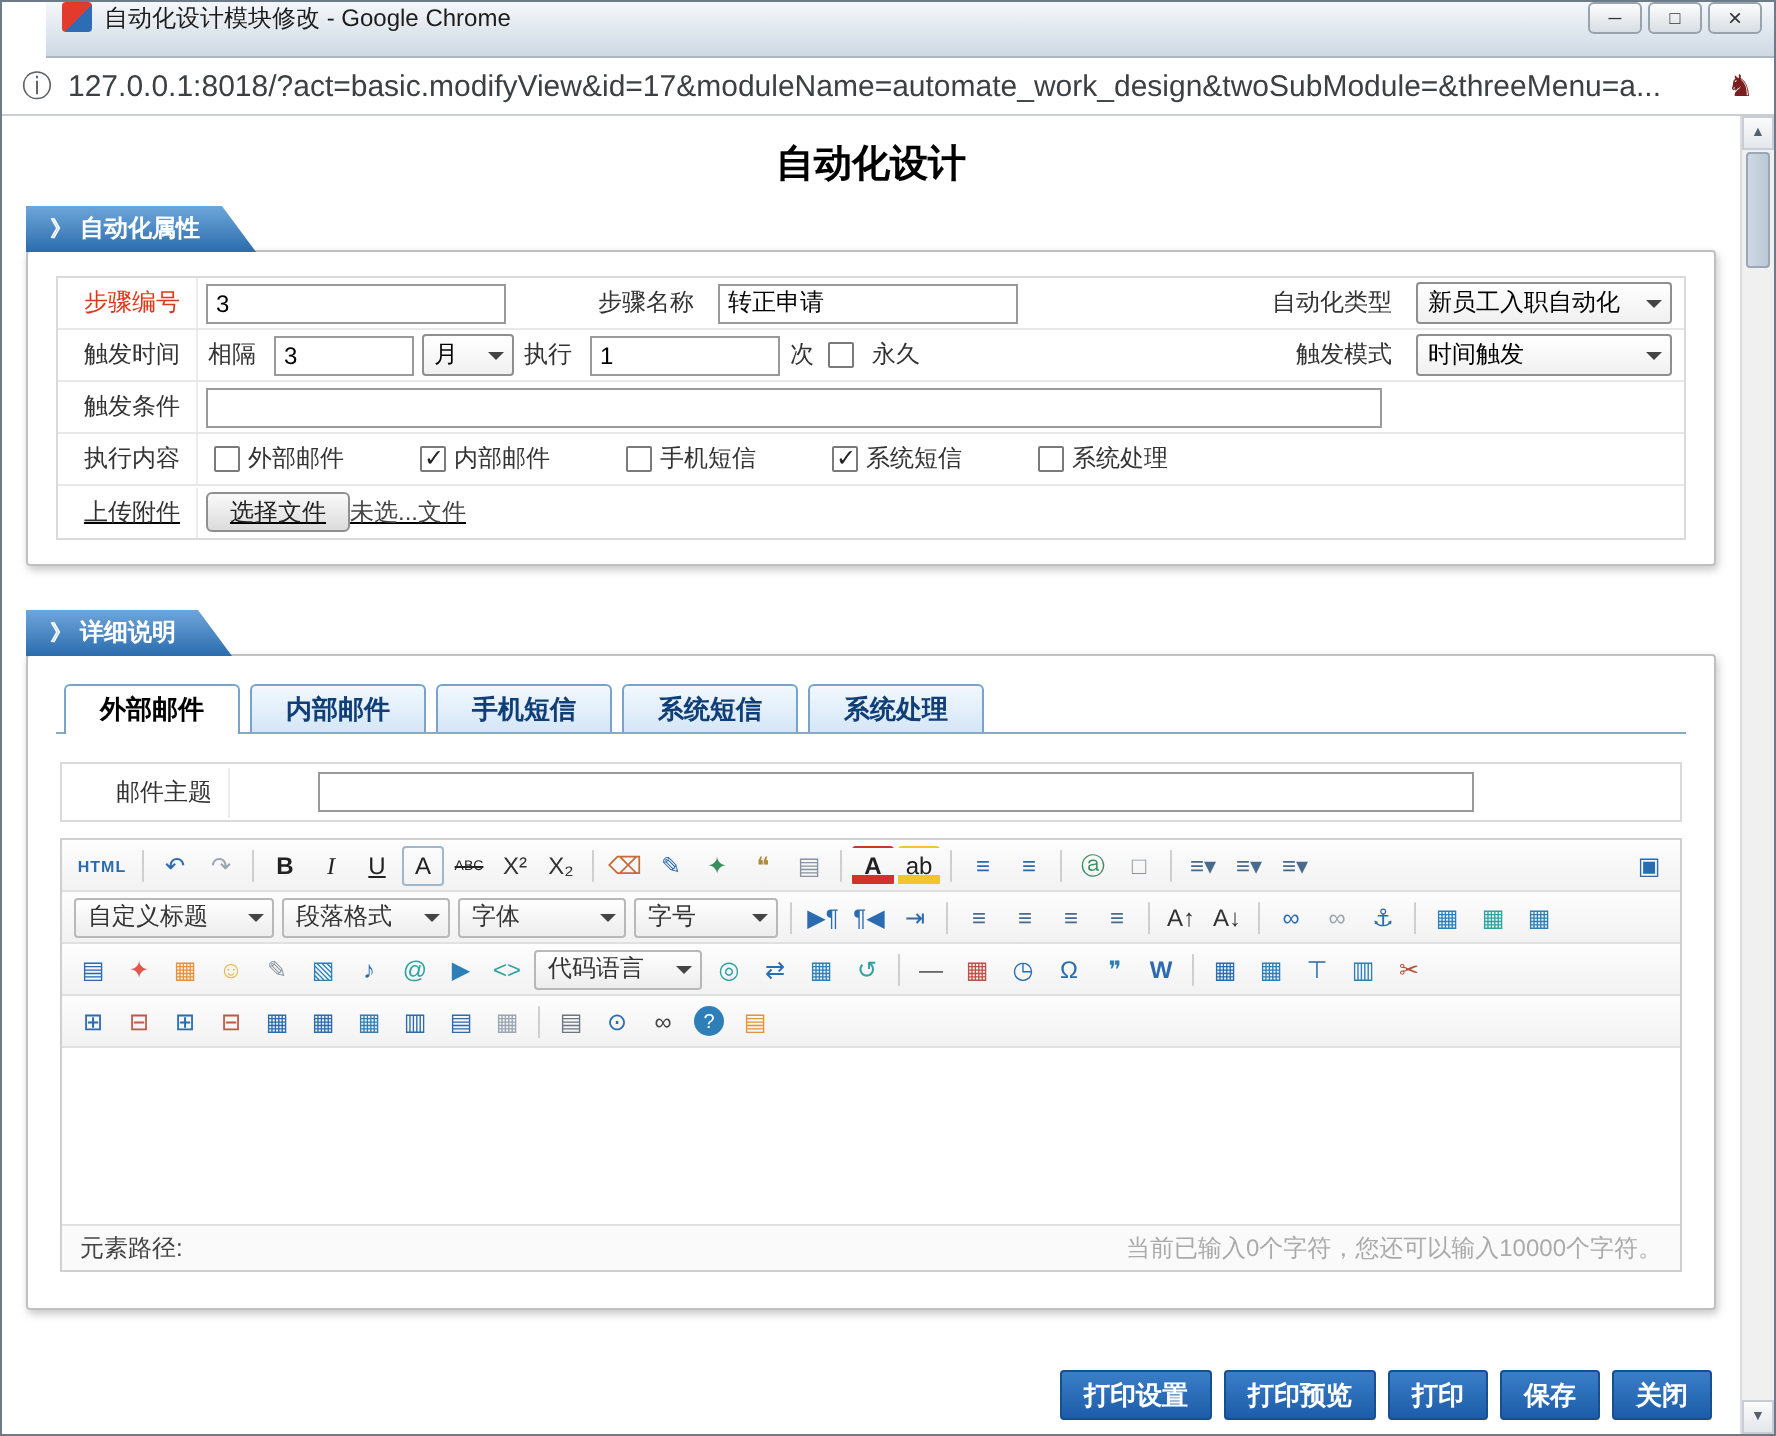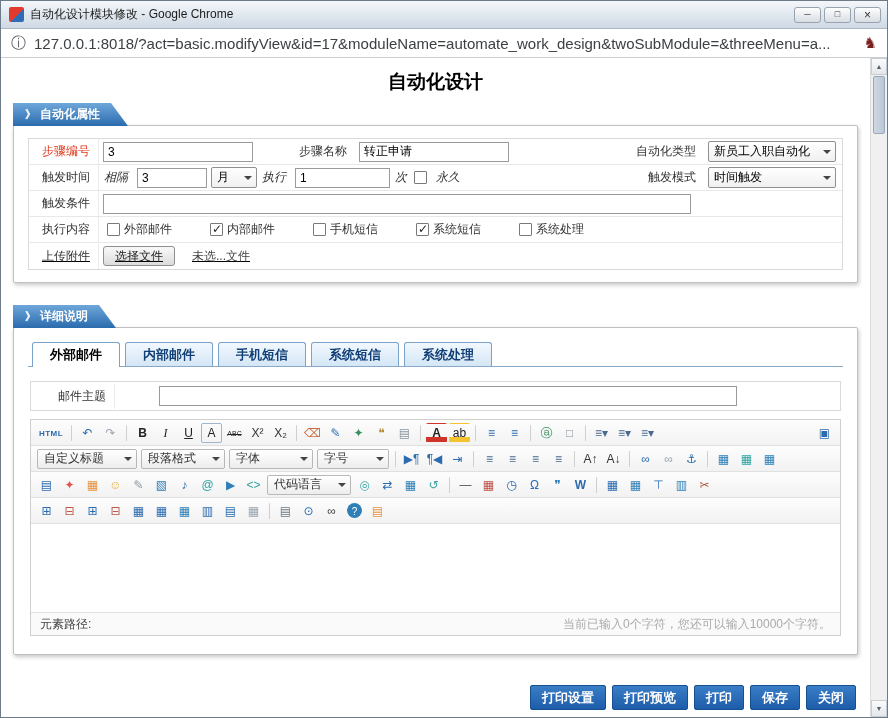--- a/index.html
+++ b/index.html
@@ -1,21 +1,21 @@
 <!DOCTYPE html>
 <html><head>
 <meta charset="utf-8">
 <style>
   * { box-sizing: border-box; margin: 0; padding: 0; }
   html,body { width:888px; height:718px; background:#fff; font-family:"Liberation Sans","DejaVu Sans",sans-serif; }
   .window { width:888px; height:718px; border:1px solid #6d7b88; display:flex; flex-direction:column; background:#fff; }
 
   
-  .titlebar { height:28px; flex:0 0 28px; display:flex; align-items:center; padding:0 6px;
-    background:linear-gradient(#f4f7fa,#dde5ed 60%,#cfd9e4); border-bottom:1px solid #aab6c2; }
+  .titlebar { height:28px; flex:0 0 28px; display:flex; align-items:flex-start; padding:0 6px;
+    background:linear-gradient(#f4f7fa,#dde5ed 60%,#cfd9e4); border-bottom:1px solid #aab6c2;margin-left:22px; }
   .app-logo { width:15px; height:15px; border-radius:2px; margin:0 6px 0 2px;
     background:linear-gradient(135deg,#e23b2e 0 55%,#2e6db4 55% 100%); }
   .win-title { font-size:12px; color:#1c1c1c; flex:1; white-space:nowrap; overflow:hidden; }
   .winbtn { width:27px; height:16px; margin-left:3px; border:1px solid #98a3ad; border-radius:3px;
     background:linear-gradient(#fdfdfd,#d8dee4); display:flex; align-items:center; justify-content:center;
     font-size:9px; color:#333; cursor:default; }
   .winbtn span { line-height:1; }
 
   
   .urlbar { height:29px; flex:0 0 29px; background:#fff; border-bottom:1px solid #c9ced3;
@@ -41,41 +41,41 @@
     box-shadow:1px 2px 4px rgba(0,0,0,.22); padding:12px 14px; position:relative; z-index:1; }
 
   
   .form { border:1px solid #dadada; }
   .frow { display:flex; align-items:center; height:26px; border-bottom:1px solid #e8e8e8; padding-right:6px; }
   .frow:last-child { border-bottom:none;text-decoration:underline; }
   .flabel { width:70px; flex:0 0 70px; text-align:right; padding-right:8px; font-size:12px; color:#333;
     border-right:1px solid #ececec; line-height:25px; height:25px; }
   .flabel.red { color:#e0361a; }
   .flabel2 { font-size:12px; color:#333; padding-right:8px; }
-  .ftext { font-size:12px; color:#333; margin:0 5px;font-style:italic; }
+  .ftext { font-size:12px; color:#333; margin:0 5px; }
   .ml40 { margin-left:46px; }
   .ml-auto { margin-left:auto; }
   .inp { height:20px; border:1px solid #9a9a9a; font-size:12px; padding:0 4px; margin-left:4px;
     font-family:"Liberation Sans","DejaVu Sans",sans-serif; background:#fff; }
   .w150{width:150px} .w128{width:128px} .w70{width:70px} .w46{width:46px} .w95{width:95px} .wlong{flex:1; margin-right:4px} .w600{width:588px}
   .select { display:inline-flex; align-items:center; justify-content:space-between; height:21px;
     border:1px solid #8f8f8f; background:linear-gradient(#fff,#f0f0f0); padding:0 2px 0 5px; margin-left:4px;
     font-size:12px; color:#000; border-radius:2px; }
   .select .arr, .tb-select .arr { width:0; height:0; border:4px solid transparent; border-top-color:#444;
     margin:4px 2px 0 6px; flex:0 0 auto; }
   .cb { width:13px; height:13px; border:1px solid #7a7a7a; background:#fff; display:inline-block;
     margin:0 4px 0 2px; position:relative; border-radius:1px; flex:0 0 13px; }
   .cb-item { display:inline-flex; align-items:center; margin-right:36px; font-size:12px; color:#333; }
   .cb-item .cb-label { cursor:default; }
   .cb-item.checked .cb::after, .cb.checked::after { content:"✓"; position:absolute; left:1px; top:-2px;
     font-size:12px; font-weight:bold; color:#222; }
   .file-btn { display:inline-block; height:20px; line-height:18px; padding:0 11px; margin-left:4px;
     border:1px solid #8f8f8f; border-radius:3px; background:linear-gradient(#f9f9f9,#dcdcdc);
     font-size:12px; color:#222; }
-  .file-status { font-size:12px; color:#444; margin-left:17px; }
+  .file-status { font-size:12px; color:#444; margin-left:0; }
 
   
   .tabs { display:flex; align-items:flex-end; border-bottom:1px solid #8aa9c8; padding:2px 4px 0; margin-top:2px; }
   .tab { padding:0 17px; height:24px; line-height:24px; font-size:13px; font-weight:bold; color:#103f77;
     background:linear-gradient(#f2f8fe,#d4e6f6); border:1px solid #7aa3cc; border-bottom:none;
     border-radius:3px 3px 0 0; margin-right:5px; cursor:default; }
   .tab.active { background:#fff; color:#000; height:25px; margin-bottom:-1px; }
 
   
   .subject-box { border:1px solid #dadada; margin:14px 2px 8px; }

